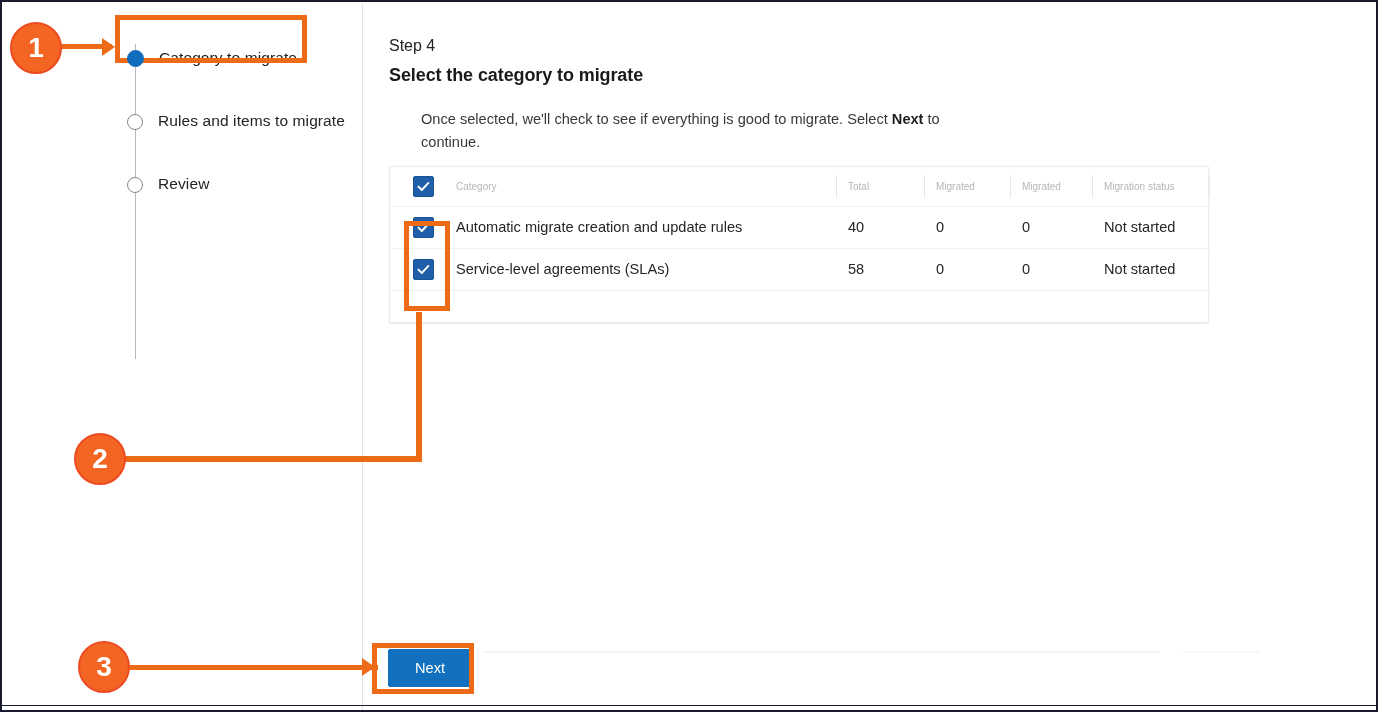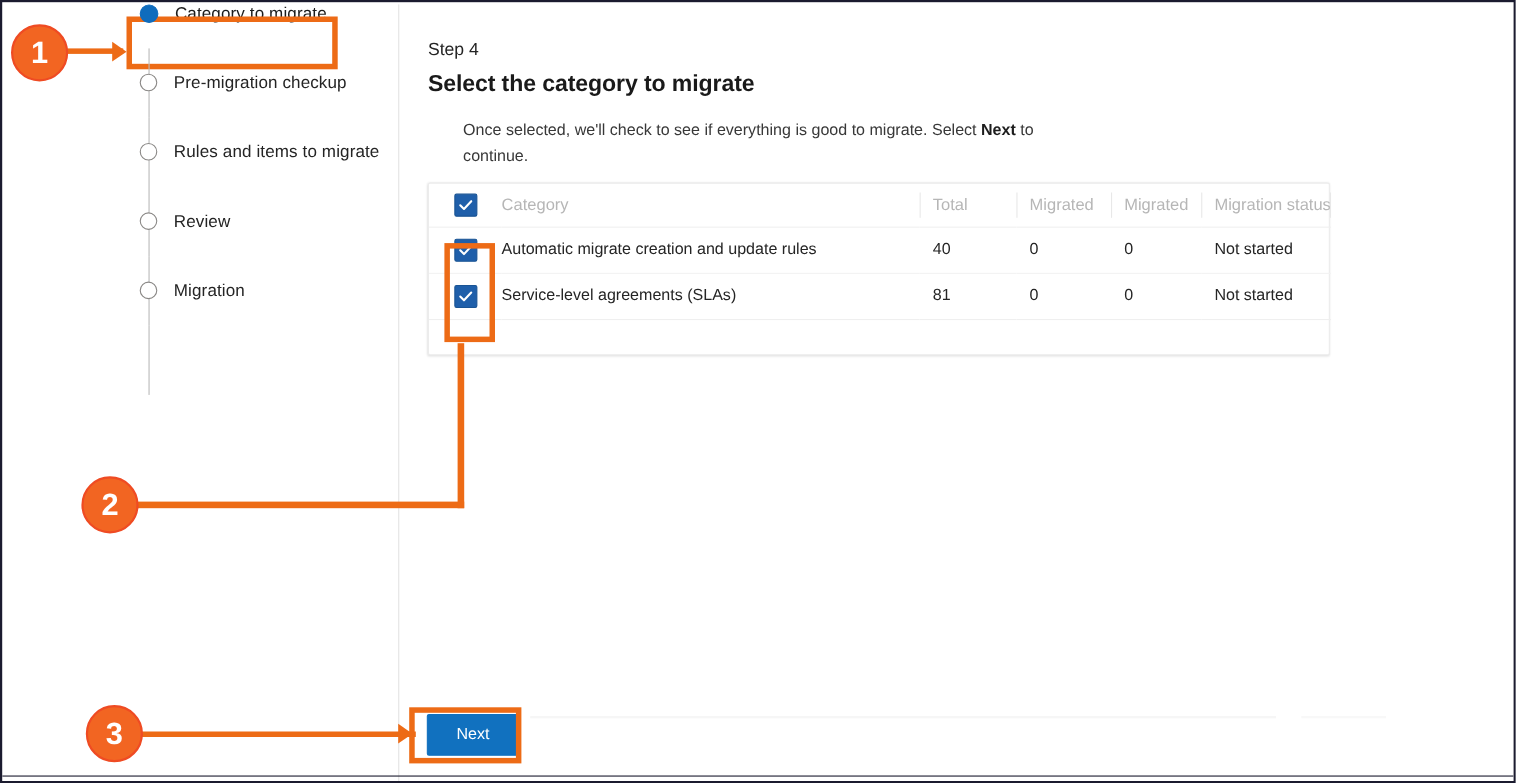--- a/index.html
+++ b/index.html
@@ -37,21 +37,21 @@
     position: absolute;
     left: 0;
     top: 0;
     width: 100%;
   }
 
   .step {
     position: relative;
     height: 63px;
     display: flex;
-    align-items: flex-start;
+    align-items: flex-end;
     padding-left: 22px;
     box-sizing: border-box;
   }
 
   .step .bullet {
     position: relative;
     z-index: 2;
     width: 16px;
     height: 16px;
     border-radius: 50%;
@@ -97,21 +97,21 @@
     position: absolute;
     left: 26px;
     top: 33px;
     font-size: 16px;
     color: #242424;
   }
   .page-title {
     position: absolute;
     left: 26px;
     top: 61px;
-    font-size: 21px;
+    font-size: 18px;
     font-weight: bold;
     color: #1a1a1a;
     letter-spacing: -.1px;
   }
   .page-desc {
     position: absolute;
     left: 26px;
     top: 104px;
     width: 545px;
     font-size: 14.6px;
@@ -149,21 +149,21 @@
 
   .col-check { width: 66px; }
   .col-cat   { width: 380px; }
   .col-total { width: 88px; }
   .col-mig   { width: 86px; }
   .col-pend  { width: 82px; }
   .col-stat  { width: 118px; }
 
   thead tr { height: 39px; }
   thead th {
-    font-size: 15px;
+    font-size: 10px;
     font-weight: normal;
     color: #b6b6b6;
     border-bottom: 1px solid #f0f0f0;
     position: relative;
   }
   thead th.sep::before {
     content: "";
     position: absolute;
     left: 0;
     top: 8px;
@@ -326,33 +326,25 @@
     <div class="connector" style="top:229px;height:63px;"></div>
     <div class="connector" style="top:292px;height:63px;"></div>
 
     <div class="steps">
       <div class="step current">
         <span class="bullet"></span>
         <span class="label">Category to migrate</span>
       </div>
       <div class="step">
         <span class="bullet"></span>
-        <span class="label">Pre-migration checkup</span>
-      </div>
-      <div class="step">
-        <span class="bullet"></span>
         <span class="label">Rules and items to migrate</span>
       </div>
       <div class="step">
         <span class="bullet"></span>
         <span class="label">Review</span>
-      </div>
-      <div class="step">
-        <span class="bullet"></span>
-        <span class="label">Migration</span>
       </div>
     </div>
   </div>
 
   <div class="main">
 
     <div class="step-eyebrow">Step 4</div>
     <div class="page-title">Select the category to migrate</div>
 
     <div class="page-desc"><span>Once selected, we'll check to see if everything is good to migrate. Select </span><b>Next</b><span> to continue.</span></div>
@@ -406,21 +398,21 @@
             <td>
               <div class="cb-wrap">
                 <span class="cbox">
                   <svg width="15" height="15" viewBox="0 0 15 15">
                     <path d="M2.4 7.6 L5.8 11 L12.4 3.9" fill="none" stroke="#ffffff" stroke-width="1.9" stroke-linecap="round" stroke-linejoin="round"></path>
                   </svg>
                 </span>
               </div>
             </td>
             <td>Service-level agreements (SLAs)</td>
-            <td class="num">81</td>
+            <td class="num">58</td>
             <td class="num">0</td>
             <td class="num">0</td>
             <td class="stat">Not started</td>
           </tr>
         </tbody>
       </table>
     </div>
 
     <div class="footer-line"></div>
     <div class="footer-line2"></div>

